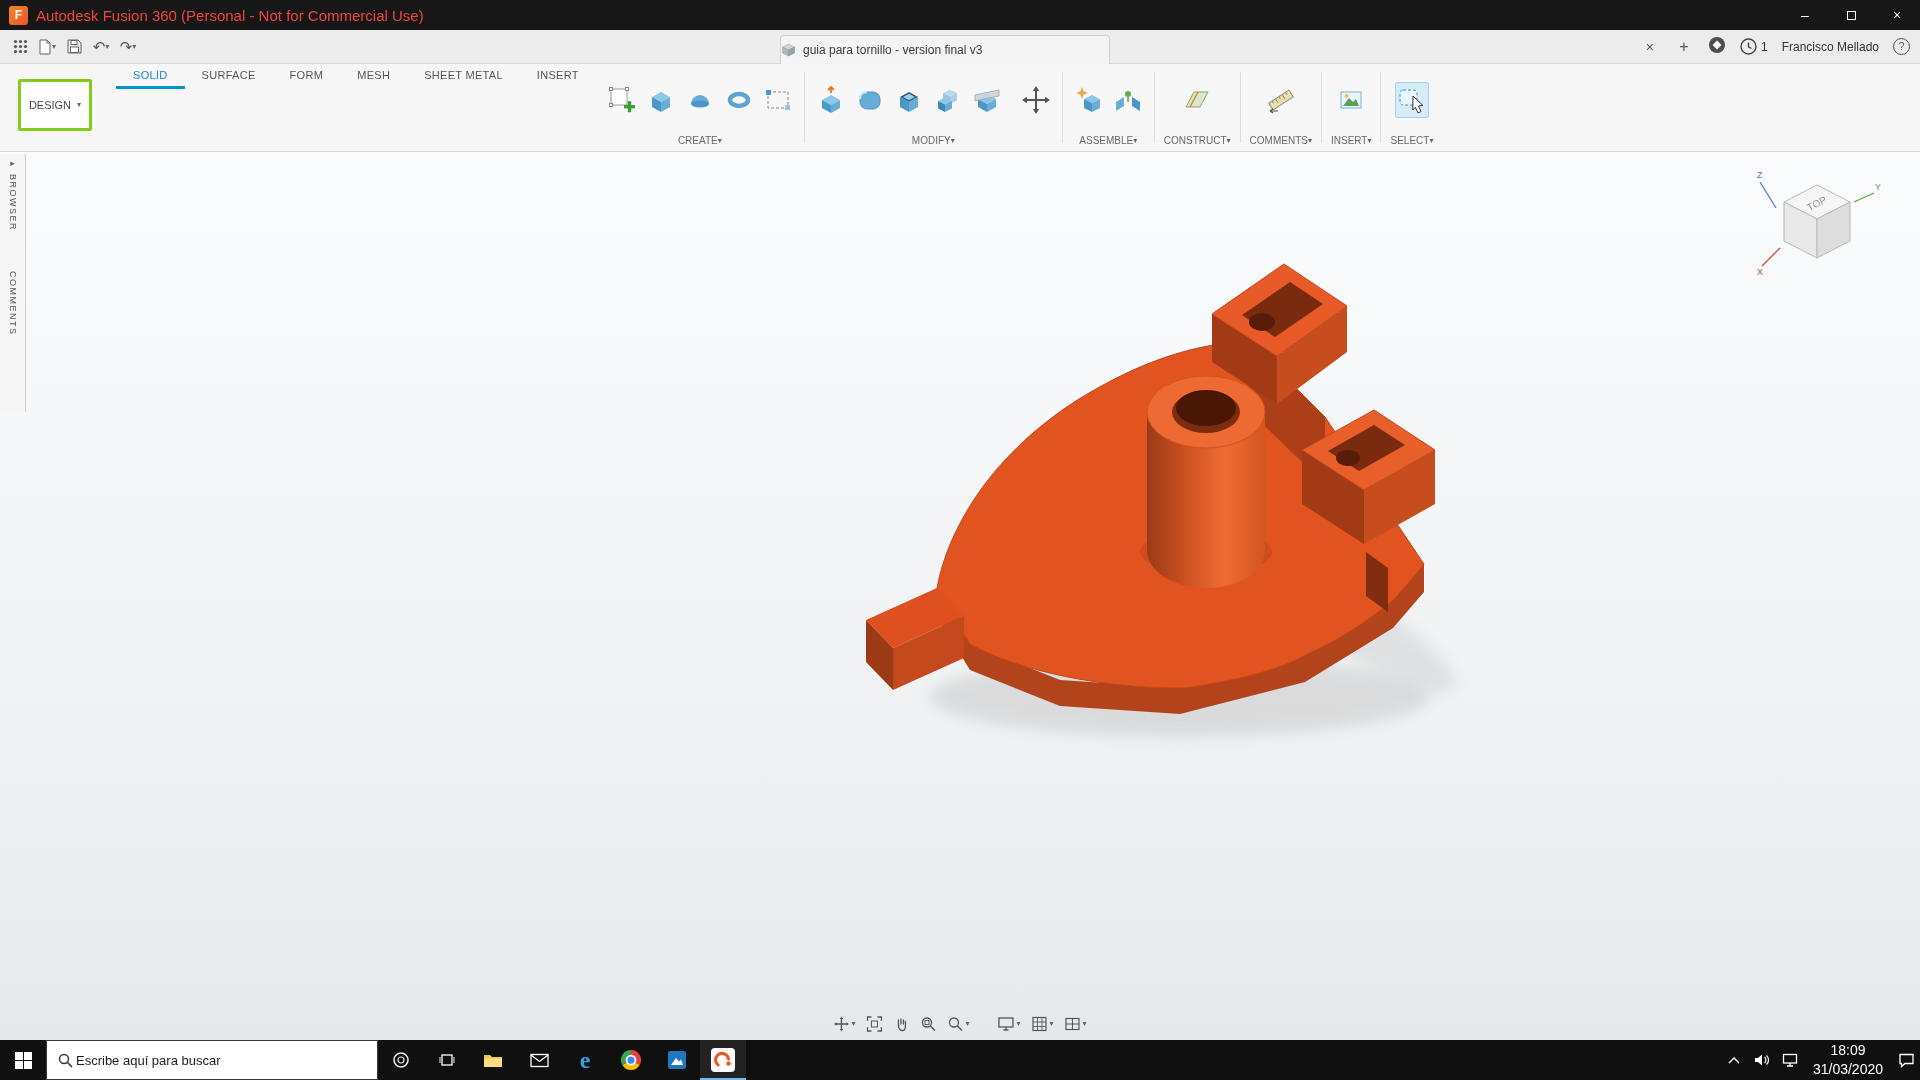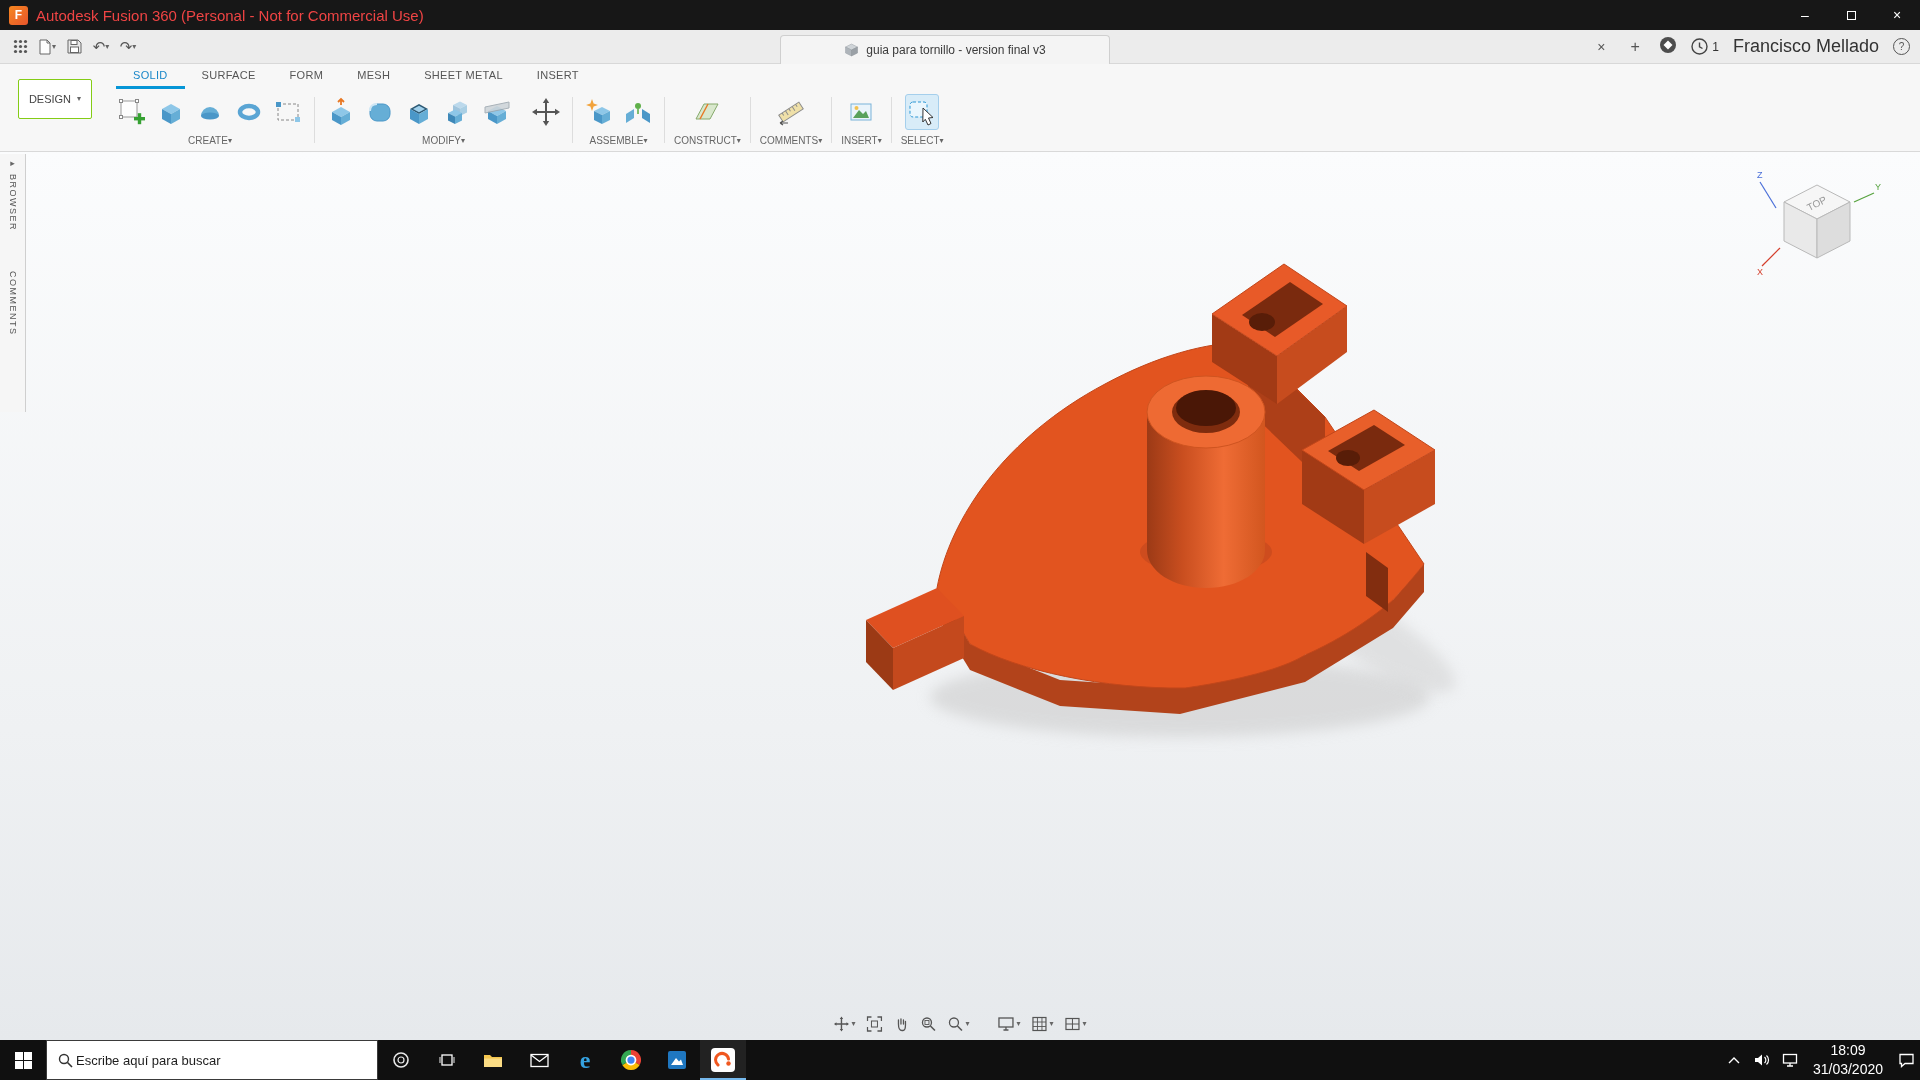--- a/index.html
+++ b/index.html
@@ -12,32 +12,32 @@
   .tb-controls{margin-left:auto;display:flex;height:100%}
   .tbc{width:46px;display:flex;align-items:center;justify-content:center;font-size:14px;color:#fff;cursor:default}
   .tbc .maxbox{width:9px;height:9px;border:1px solid #fff;display:block}
   
   .qatrow{height:34px;background:#ececec;border-bottom:1px solid #d8d8d8;position:relative;display:flex;align-items:center}
   .qat-left{display:flex;align-items:center;gap:3px;padding-left:8px}
   .qicon{height:26px;min-width:24px;padding:0 3px;display:flex;align-items:center;justify-content:center;color:#555;font-size:15px;border-radius:2px}
   .qicon .glyph{font-size:15px;line-height:1}
   .caret{font-size:8px;color:#666;line-height:1}
   .doc-tab{position:absolute;left:780px;top:5px;width:330px;height:29px;background:#f4f4f4;border:1px solid #cfcfcf;border-bottom:none;
-    border-radius:4px 4px 0 0;display:flex;align-items:center;justify-content:center;gap:7px;font-size:12px;color:#3b3b3b}
+    border-radius:4px 4px 0 0;display:flex;align-items:center;gap:7px;font-size:12px;color:#3b3b3b}
   .qat-right{position:absolute;right:10px;top:0;height:100%;display:flex;align-items:center;gap:14px}
   .xbtn{font-size:14px;color:#555;width:20px;text-align:center}
   .plusbtn{font-size:16px;color:#555;width:20px;text-align:center}
   .jobwrap{display:flex;align-items:center;gap:4px;font-size:12px;color:#333}
-  .username{font-size:18px;color:#333}
+  .username{font-size:12px;color:#333}
   .helpcirc{width:17px;height:17px;border:1px solid #555;border-radius:50%;font-size:10px;color:#555;display:flex;align-items:center;justify-content:center}
   
   .ribbon{height:88px;background:#f7f7f7;border-bottom:1px solid #d9d9d9;display:flex}
-  .design-box{margin:15px 14px 0 18px;width:74px;height:40px;background:#fff;border:1px solid #84cc16;border-radius:2px;
+  .design-box{margin:15px 14px 0 18px;width:74px;height:52px;background:#fff;border:3px solid #84cc16;border-radius:2px;
     display:flex;align-items:center;justify-content:center;gap:6px;font-size:11px;color:#444}
-  .ribbon-main{flex:1;display:flex;flex-direction:column}
+  .ribbon-main{flex:1;display:flex;flex-direction:row}
   .ribbon-tabs{display:flex;align-items:flex-end;height:25px;padding-left:10px}
   .rtab{padding:0 17px 5px;font-size:11px;color:#555;letter-spacing:.3px;border-bottom:3px solid transparent}
   .rtab.active{color:#1a87c9;border-bottom-color:#0696d7}
   .ribbon-groups{flex:1;display:flex;align-items:stretch;padding-left:2px}
   .rgroup{display:flex;flex-direction:column;align-items:center;padding:0 7px}
   .rg-icons{display:flex;gap:5px;align-items:center;flex:1}
   .ricon{width:34px;height:36px;display:flex;align-items:center;justify-content:center;border-radius:3px}
   .ricon.selected{background:#d8ecf8;border:1px solid #a5cfec}
   .rg-label{font-size:10px;color:#666;display:flex;align-items:center;padding-bottom:5px}
   .rsep{width:1px;background:#ddd;margin:8px 2px}

